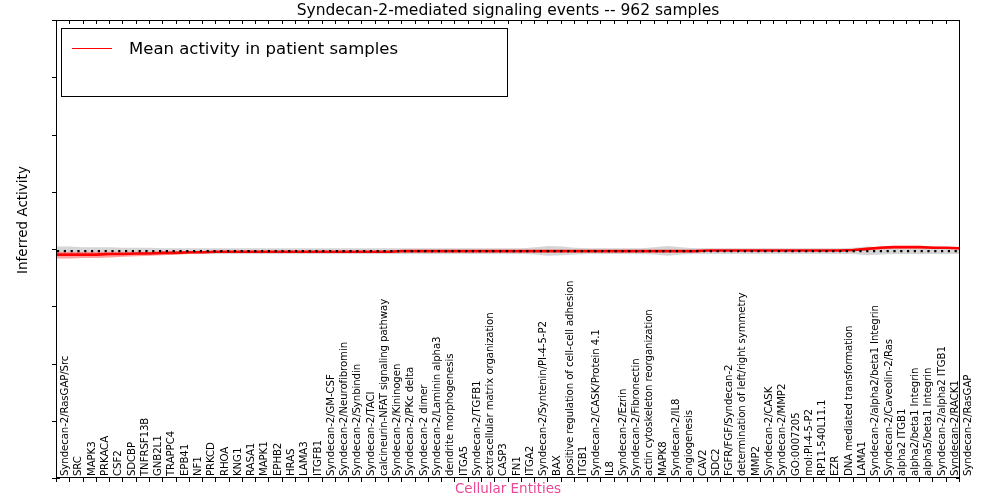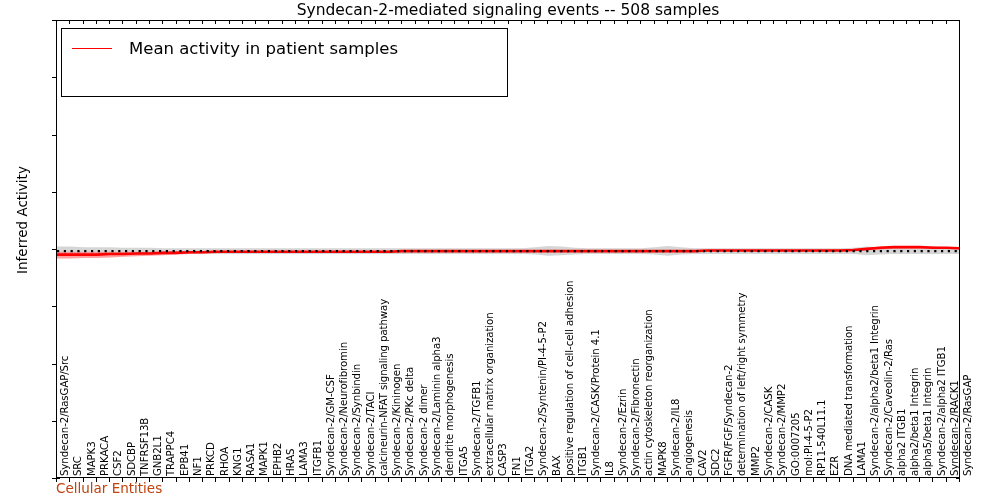--- a/index.html
+++ b/index.html
@@ -77,23 +77,23 @@
     left: 56px;
     width: 4px;
   }
 
   
   #x-axis-label {
     position: absolute;
     left: 56px;
     top: 480px;
     width: 904px;
-    text-align: left;
+    text-align: center;
     font-size: 13.5px;
-    color: #c2410c;
+    color: #ec4899;
     white-space: nowrap;
   }
   .x-tick-mark {
     position: absolute;
     top: 478px;
     width: 0;
     height: 4px;
     border-left: 1px solid #000000;
   }
   .x-tick-label {
@@ -164,21 +164,21 @@
     left: 0; top: 0;
     width: 904px;
     height: 458px;
   }
 </style>
 </head>
 <body>
 
 <div id="figure">
 
-  <div id="chart-title">Syndecan-2-mediated signaling events -- 508 samples</div>
+  <div id="chart-title">Syndecan-2-mediated signaling events -- 962 samples</div>
 
   <div id="y-axis-label">Inferred Activity</div>
 
   <div class="ytick-holder" id="y-ticks">
       <div class="y-tick-mark" style="top: 478px;"></div>
       <div class="y-tick-mark inner" style="top: 478px;"></div>
       <div class="frame-tick-right" style="top: 478px;"></div>
       <div class="y-tick-mark" style="top: 420.75px;"></div>
       <div class="y-tick-mark inner" style="top: 420.75px;"></div>
       <div class="frame-tick-right" style="top: 420.75px;"></div>

